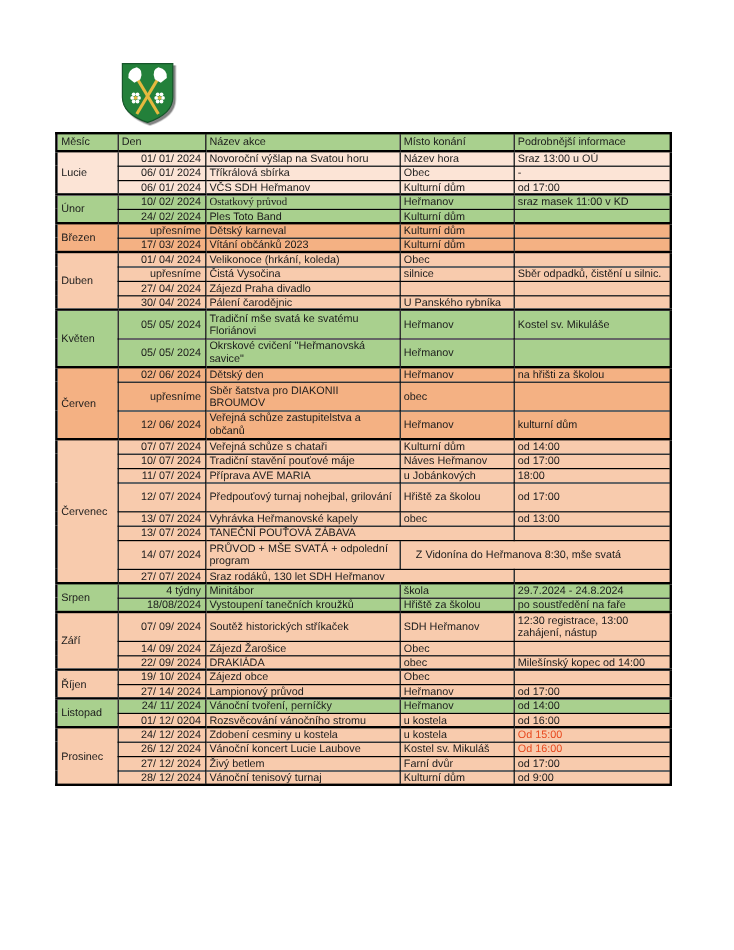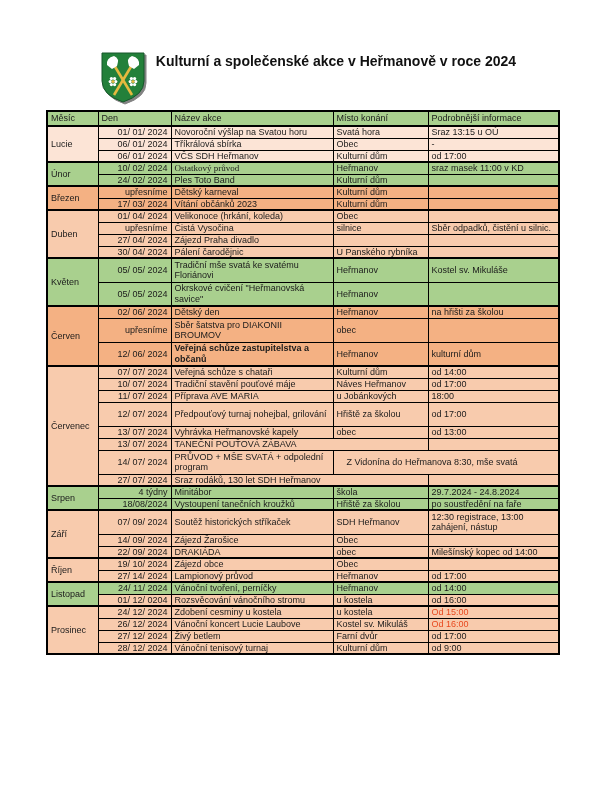--- a/index.html
+++ b/index.html
@@ -49,21 +49,20 @@
       <circle cx="31.4" cy="26.6" r="1.6"></circle>
         <circle cx="34.6" cy="26.6" r="1.6"></circle>
       <circle cx="30.2" cy="29.6" r="1.6"></circle>
         <circle cx="35.8" cy="29.6" r="1.6"></circle>
       <circle cx="31.4" cy="32.6" r="1.6"></circle>
         <circle cx="34.6" cy="32.6" r="1.6"></circle>
     </g>
     <circle cx="33" cy="29.6" r="1.5" fill="#e5b93f"></circle>
   </svg>
 
-  <div class="title">Kulturní a společenské akce v Heřmanově v roce 2024</div>
 
   <table class="events">
     <colgroup>
       <col style="width:51px">
         <col style="width:73px">
         <col style="width:162px">
       <col style="width:95px">
         <col style="width:131px">
     </colgroup>
     <thead>
@@ -73,22 +72,22 @@
         <th style="background: rgb(169, 208, 142);">Název akce</th>
         <th style="background: rgb(169, 208, 142);">Místo konání</th>
         <th style="background: rgb(169, 208, 142);">Podrobnější informace</th>
       </tr>
     </thead>
     <tbody>
         <tr class="group-start">
           <td class="mesic" rowspan="3" style="background: rgb(252, 228, 214);">Lucie</td>
           <td class="den" style="background: rgb(252, 228, 214);">01/ 01/ 2024</td>
           <td class="nazev" style="background: rgb(252, 228, 214);">Novoroční výšlap na Svatou horu</td>
-          <td class="misto" style="background: rgb(252, 228, 214);">Svatá hora</td>
-          <td class="info" style="background: rgb(252, 228, 214);">Sraz 13:15 u OÚ</td>
+          <td class="misto" style="background: rgb(252, 228, 214);">Název hora</td>
+          <td class="info" style="background: rgb(252, 228, 214);">Sraz 13:00 u OÚ</td>
         </tr>
         <tr>
           <td class="den" style="background: rgb(252, 228, 214);">06/ 01/ 2024</td>
           <td class="nazev" style="background: rgb(252, 228, 214);">Tříkrálová sbírka</td>
           <td class="misto" style="background: rgb(252, 228, 214);">Obec</td>
           <td class="info" style="background: rgb(252, 228, 214);">-</td>
         </tr>
         <tr>
           <td class="den" style="background: rgb(252, 228, 214);">06/ 01/ 2024</td>
           <td class="nazev" style="background: rgb(252, 228, 214);">VČS SDH Heřmanov</td>
@@ -167,21 +166,21 @@
           <td class="info" style="background: rgb(244, 177, 131);">na hřišti za školou</td>
         </tr>
         <tr class="tall">
           <td class="den" style="background: rgb(244, 177, 131);">upřesníme</td>
           <td class="nazev" style="background: rgb(244, 177, 131);">Sběr šatstva pro DIAKONII BROUMOV</td>
           <td class="misto" style="background: rgb(244, 177, 131);">obec</td>
           <td class="info" style="background: rgb(244, 177, 131);"></td>
         </tr>
         <tr class="tall">
           <td class="den" style="background: rgb(244, 177, 131);">12/ 06/ 2024</td>
-          <td class="nazev" style="background: rgb(244, 177, 131); font-weight: bold;">Veřejná schůze zastupitelstva a občanů</td>
+          <td class="nazev" style="background: rgb(244, 177, 131);">Veřejná schůze zastupitelstva a občanů</td>
           <td class="misto" style="background: rgb(244, 177, 131);">Heřmanov</td>
           <td class="info" style="background: rgb(244, 177, 131);">kulturní dům</td>
         </tr>
         <tr class="group-start">
           <td class="mesic" rowspan="8" style="background: rgb(248, 203, 173);">Červenec</td>
           <td class="den" style="background: rgb(248, 203, 173);">07/ 07/ 2024</td>
           <td class="nazev" style="background: rgb(248, 203, 173);">Veřejná schůze s chataři</td>
           <td class="misto" style="background: rgb(248, 203, 173);">Kulturní dům</td>
           <td class="info" style="background: rgb(248, 203, 173);">od 14:00</td>
         </tr>

